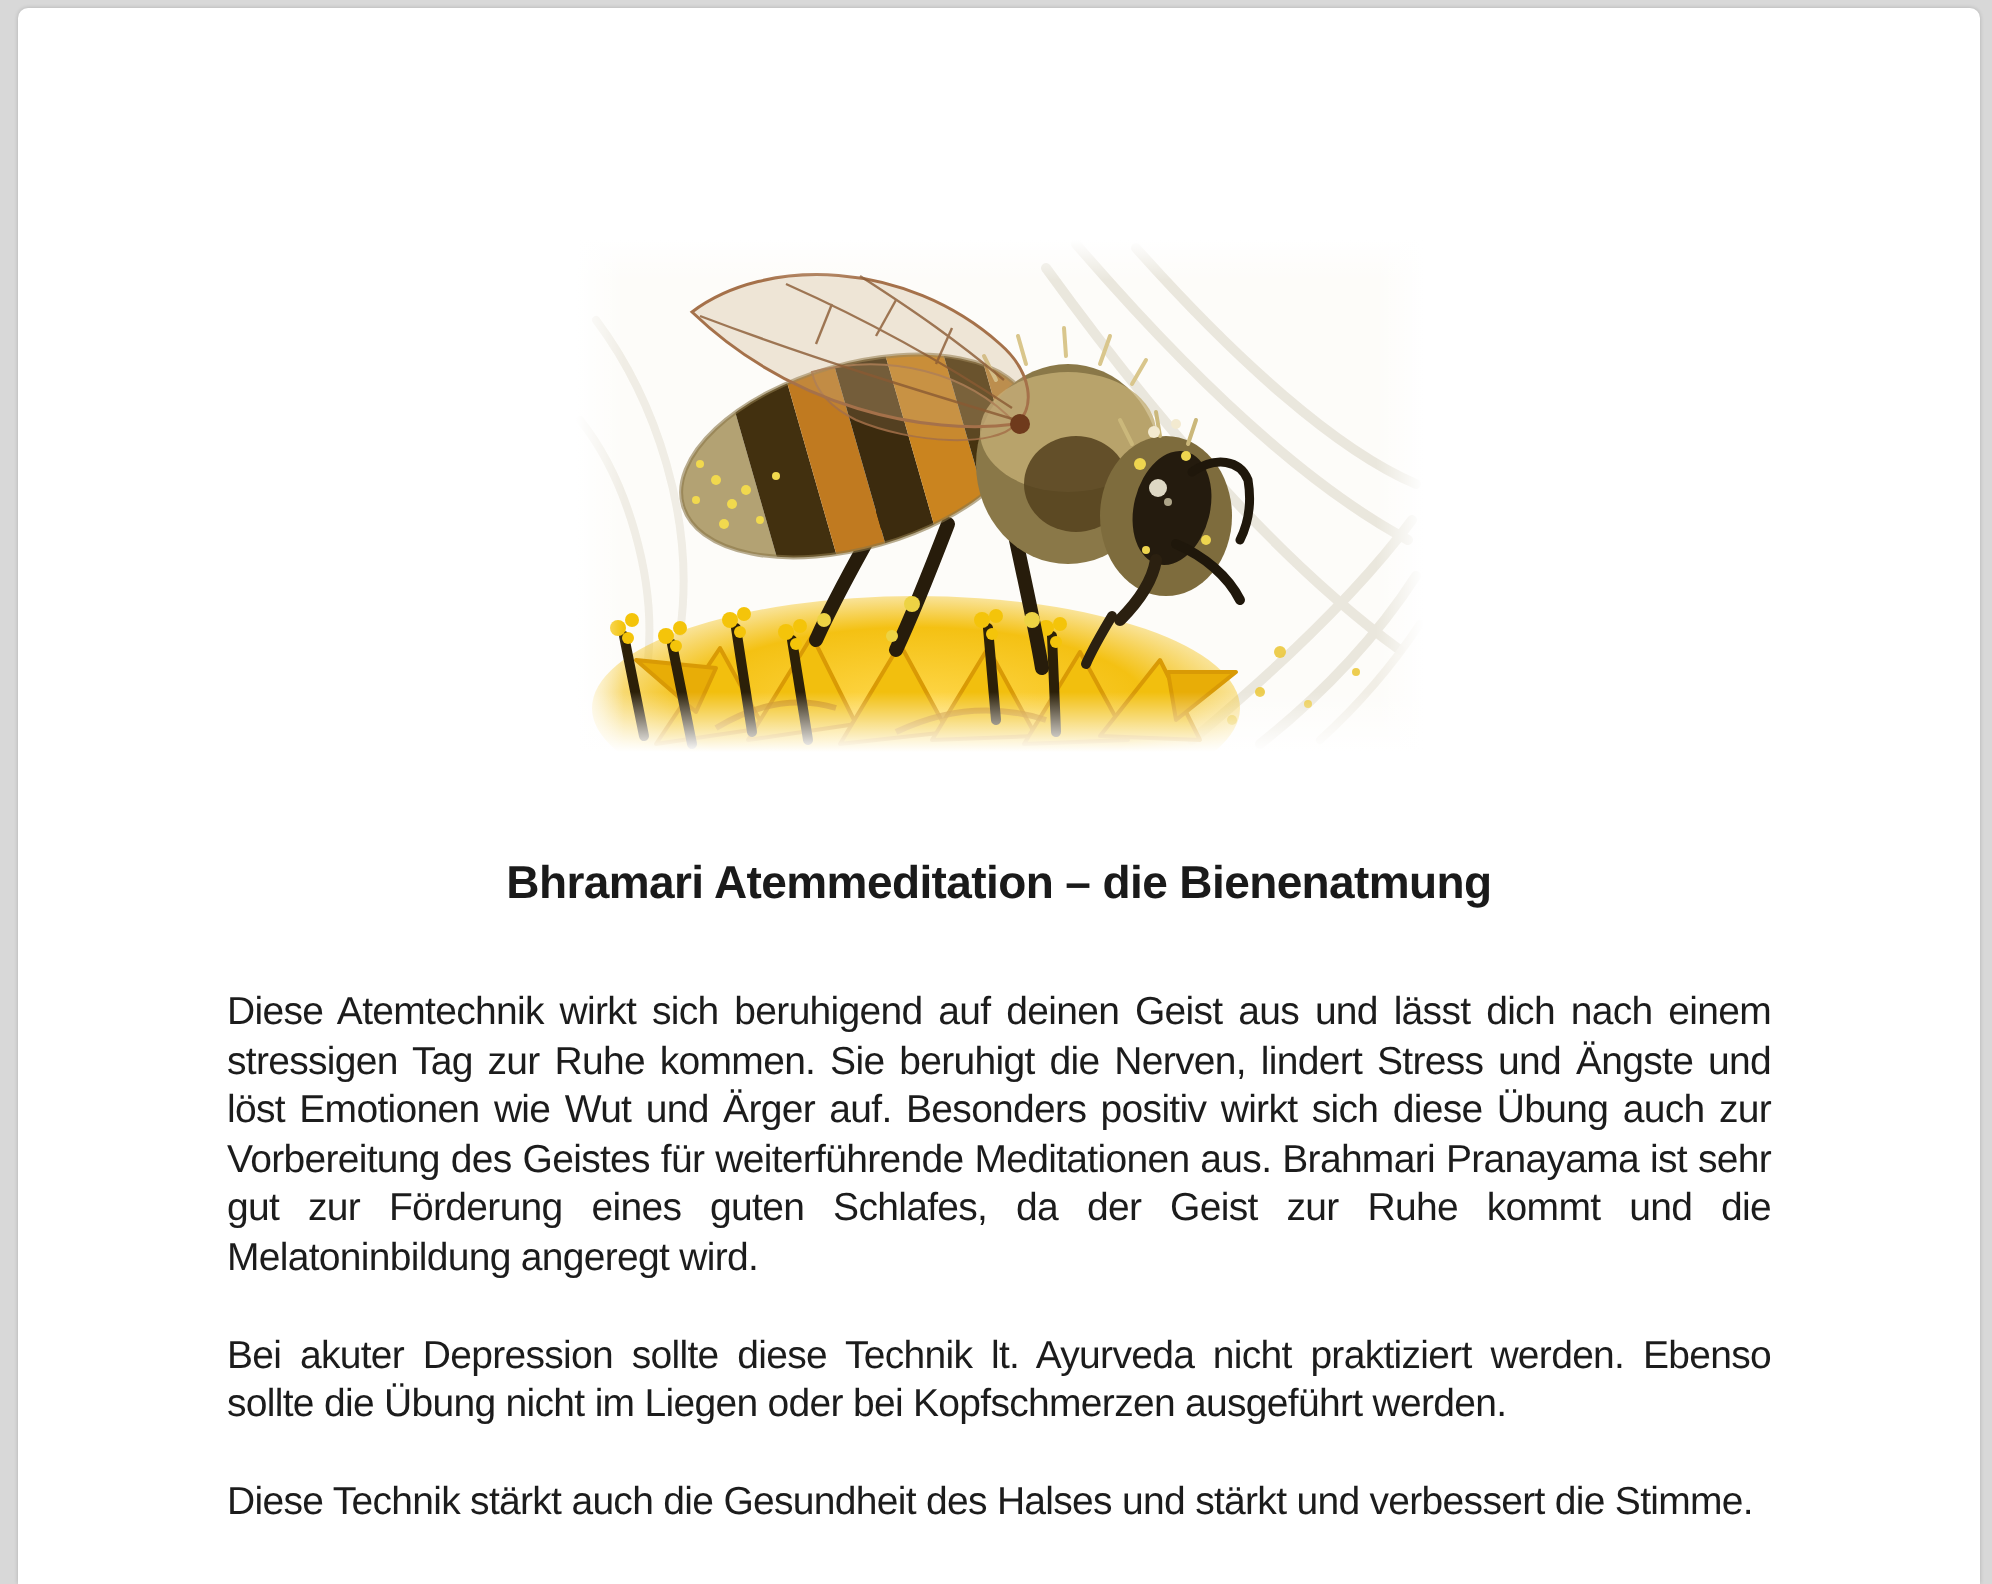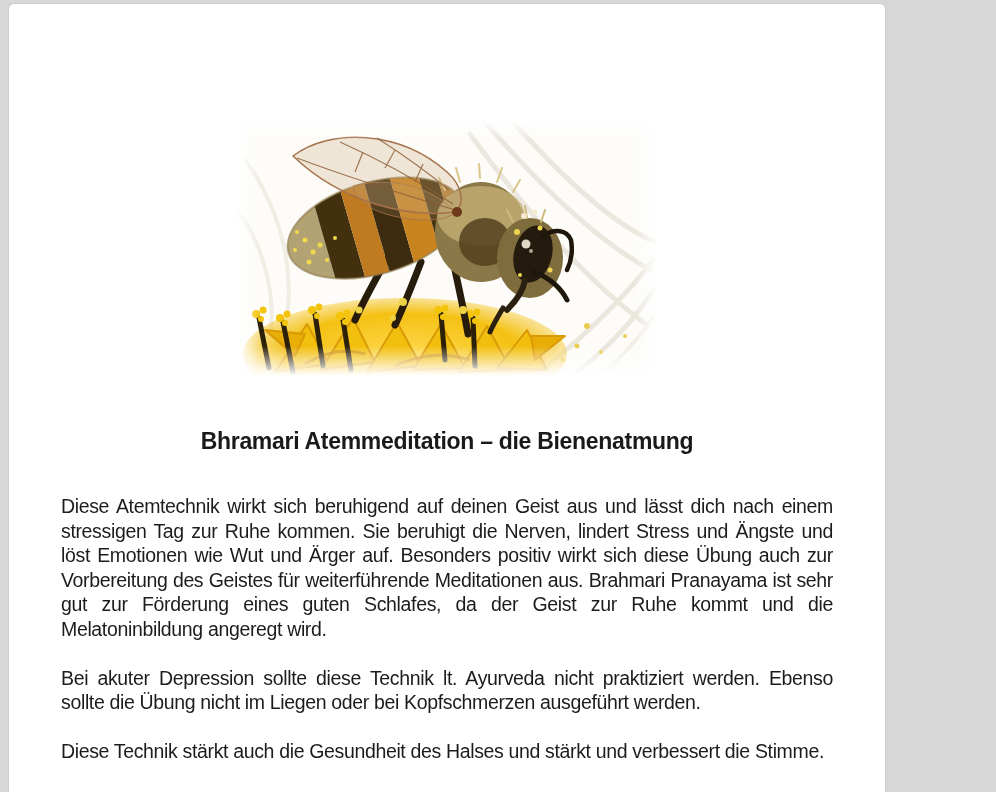--- a/index.html
+++ b/index.html
@@ -5,21 +5,21 @@
   html, body {
     margin: 0; padding: 0;
     width: 996px; height: 792px;
     overflow: hidden;
     background: #d8d8d8;
     font-family: "Liberation Sans", sans-serif;
   }
   .page {
     position: absolute;
     left: 9px; top: 4px;
-    width: 876px; height: 788px;
+    width: 981px; height: 788px;
     background: #ffffff;
     border-radius: 5px 5px 0 0;
     box-shadow: 0 0 2px rgba(0,0,0,0.18);
     overflow: hidden;
   }
   .bee-figure {
     width: 424px; height: 256px;
     margin: 116px auto 0 auto;
     position: relative;
   }

